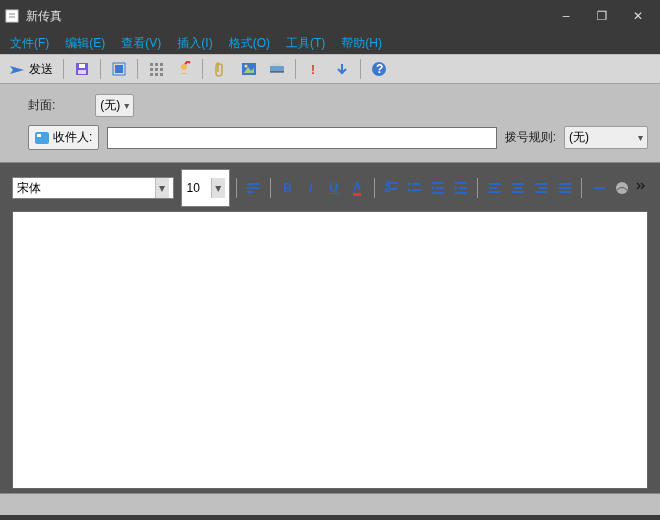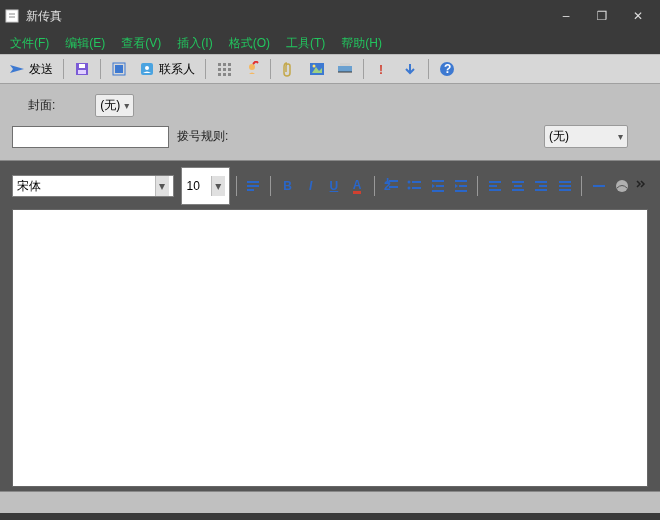--- a/index.html
+++ b/index.html
@@ -1,27 +1,27 @@
 <!DOCTYPE html>
 <html><head>
 <meta charset="utf-8">
 <style>
   * { box-sizing: border-box; margin: 0; padding: 0; font-family: "SimSun", sans-serif; font-size: 12px; }
   body { background: #3a3a3a; width: 660px; height: 520px; overflow: hidden; }
   .titlebar { background: #3a3a3a; height: 26px; display: flex; align-items: center; color: #e0e0e0; padding: 16px 4px; }
   .titlebar .icon { width: 16px; height: 16px; display: inline-flex; align-items: center; justify-content: center; }
   .titlebar .title { margin-left: 6px; flex: 1; }
   .titlebar .wbtn { width: 36px; height: 26px; display: flex; align-items: center; justify-content: center; color: #ddd; }
-  .menubar { background: #3a3a3a; height: 22px; display: flex; align-items: center; gap: 4px; padding: 0 4px; color: #22c55e; }
+  .menubar { background: #3a3a3a; height: 22px; display: flex; align-items: center; gap: 4px; padding: 0 4px; color: #0ea5e9; }
   .menubar .mitem { padding: 2px 6px; cursor: default; }
   .toolbar1 { background: #d7d7d7; height: 30px; border-top: 1px solid #bcbcbc; border-bottom: 1px solid #a0a0a0; display: flex; align-items: center; gap: 2px; padding: 0 4px; }
-  .tbtn { display: inline-flex; align-items: flex-start; justify-content: center; padding: 3px 4px; border: 1px solid transparent; border-radius: 2px; cursor: default; }
+  .tbtn { display: inline-flex; align-items: flex-end; justify-content: center; padding: 3px 4px; border: 1px solid transparent; border-radius: 2px; cursor: default; }
   .sep { width: 1px; height: 20px; background: #a0a0a0; margin: 0 3px; }
   .ic { width: 16px; height: 16px; display: inline-block; }
-  .form-area { background: #c0c0c0; padding: 10px 24px 12px 12px; display: flex; flex-direction: column; gap: 8px; }
+  .form-area { background: #c0c0c0; padding: 10px 12px 12px 12px; display: flex; flex-direction: column; gap: 8px; }
   .row { display: flex; align-items: center; gap: 6px; }
   .label { color: #222; }
   .combo { display: inline-flex; align-items: center; background: #eee; border: 1px solid #9a9a9a; border-radius: 2px; padding: 2px 4px; gap: 4px; }
   .combo .arrow { font-size: 10px; color: #555; }
   .btn-recip { display: inline-flex; align-items: center; gap: 4px; background: #f0f0f0; border: 1px solid #808080; border-radius: 2px; padding: 3px 6px; }
   .txt-input { background: #fff; border: 1px solid #707070; height: 22px; }
   .txt-long { flex: 1; }
   .editor-wrap { background: #555; padding: 6px 12px 4px 12px; border-top: 1px solid #888; }
   .tool2-row { display: flex; align-items: center; gap: 2px; }
   .fontbox { background: #fff; border: 1px solid #808080; height: 22px; width: 168px; display: flex; align-items: center; padding: 0 4px; }
@@ -78,28 +78,20 @@
         <rect x="4" y="9" width="8" height="4" fill="#e0d0ff"></rect>
       </svg>
   </span>
   <span class="sep"></span>
   <span class="tbtn">
     <svg class="ic" width="16" height="16">
         <rect x="2" y="2" width="12" height="12" fill="none" stroke="#3d79d1"></rect>
         <rect x="4" y="4" width="8" height="8" fill="#3d79d1"></rect>
       </svg>
   </span>
-  <span class="tbtn">
-    <svg class="ic" width="16" height="16">
-        <rect x="2" y="2" width="12" height="12" rx="2" fill="#4aa3e0"></rect>
-        <circle cx="8" cy="7" r="2" fill="#fff"></circle>
-        <path d="M4 12 Q8 9 12 12" fill="#fff"></path>
-      </svg>
-    <span style="margin-left:4px">联系人</span>
-  </span>
   <span class="sep"></span>
   <span class="tbtn">
     <svg class="ic" width="16" height="16">
         <rect x="2" y="2" width="3" height="3" fill="#888"></rect>
         <rect x="7" y="2" width="3" height="3" fill="#888"></rect>
         <rect x="12" y="2" width="3" height="3" fill="#888"></rect>
         <rect x="2" y="7" width="3" height="3" fill="#888"></rect>
         <rect x="7" y="7" width="3" height="3" fill="#888"></rect>
         <rect x="12" y="7" width="3" height="3" fill="#888"></rect>
         <rect x="2" y="12" width="3" height="3" fill="#888"></rect>
@@ -157,20 +149,27 @@
 <div class="form-area">
   <div class="row">
     <span class="label" style="margin-left:16px">封面:</span>
     <span style="width:28px"></span>
     <span class="combo">
       <span>(无)</span>
       <span class="arrow">▾</span>
     </span>
   </div>
   <div class="row2-grid">
+    <span class="btn-recip" style="margin-left:16px">
+      <svg width="14" height="12">
+          <rect x="0" y="0" width="14" height="12" rx="2" fill="#4aa3e0"></rect>
+          <rect x="2" y="2" width="4" height="3" fill="#fff"></rect>
+        </svg>
+      <span>收件人:</span>
+    </span>
     <input class="txt-input txt-long" value="" style="">
     <span class="label">拨号规则:</span>
     <span class="combo" style="width:84px;justify-content:space-between">
       <span>(无)</span>
       <span class="arrow">▾</span>
     </span>
   </div>
 </div>
 
 <div class="editor-wrap">

